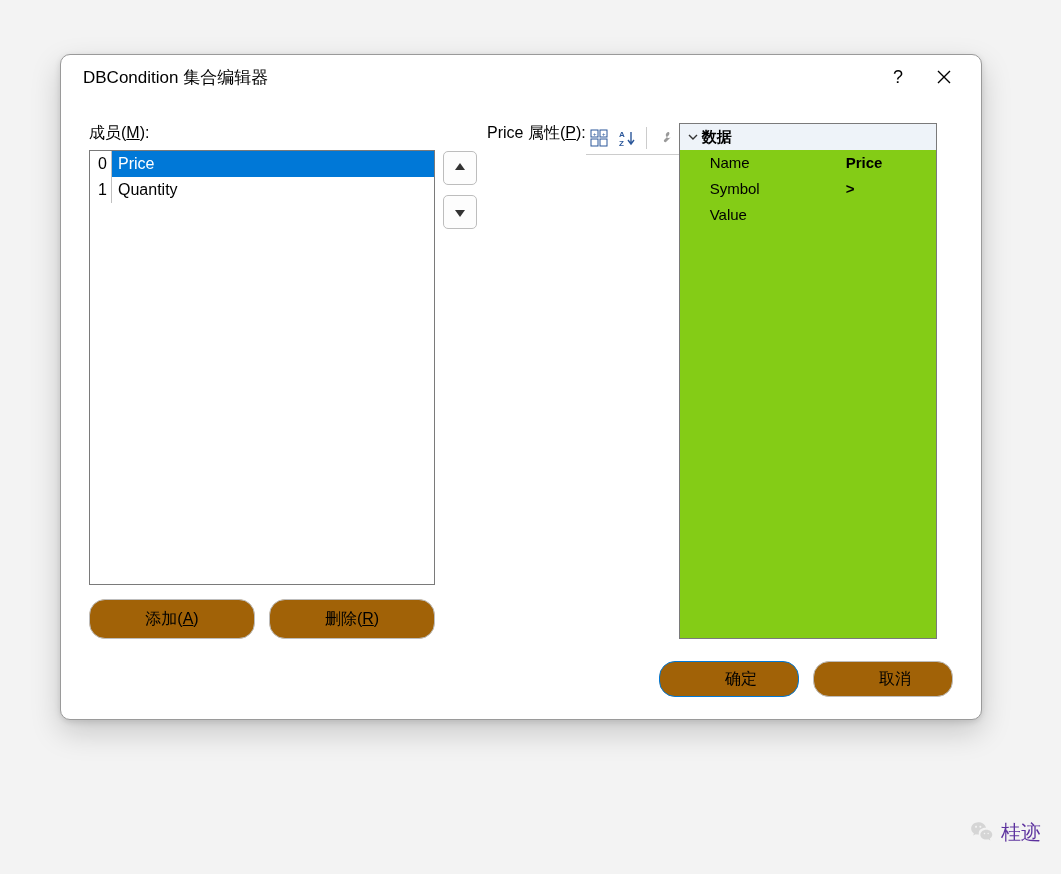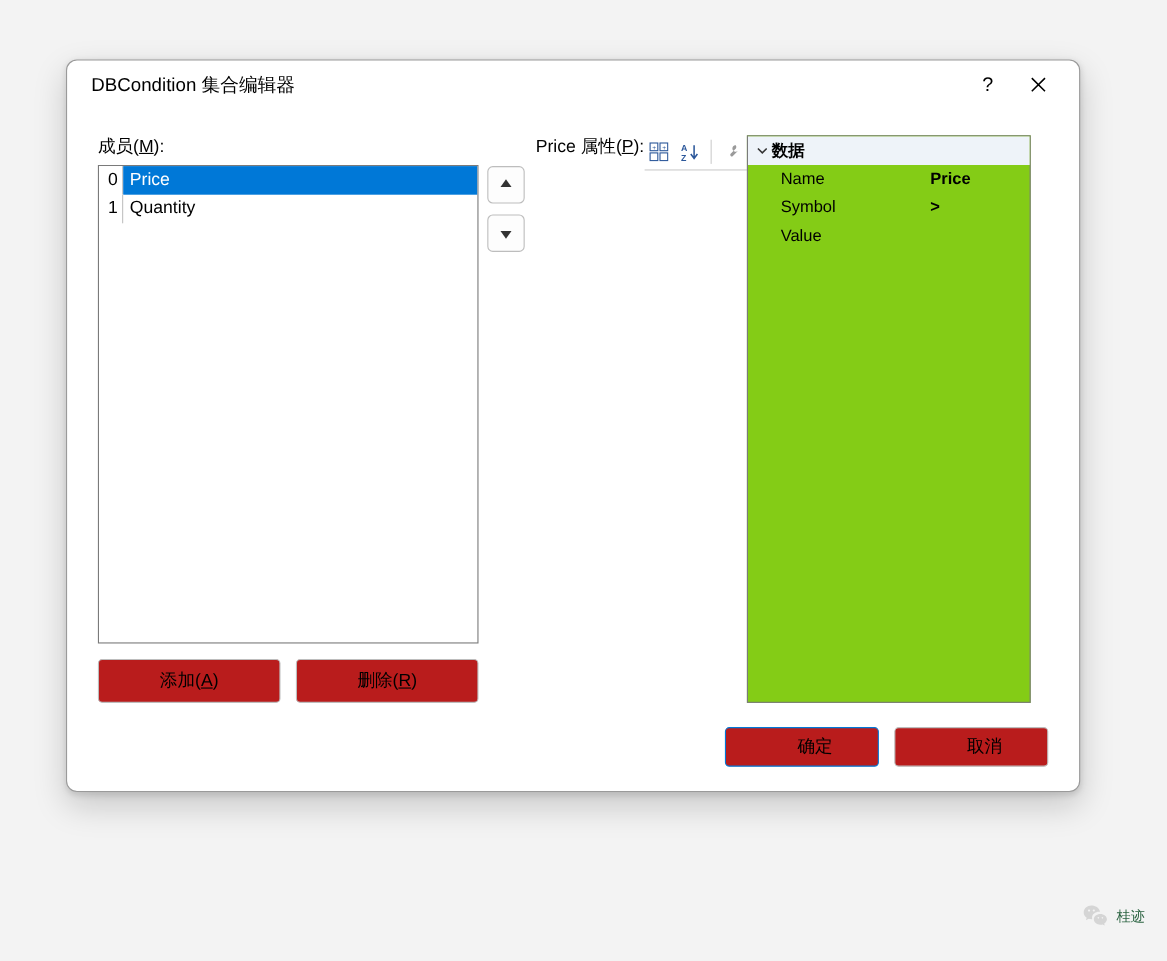--- a/index.html
+++ b/index.html
@@ -29,26 +29,26 @@
 .toolbar { height:32px; display:flex; align-items:center; gap:2px; border-bottom:1px solid #ccc; margin-bottom:0; padding:2px 0 4px 0; }
 .toolbtn { width:26px; height:26px; display:flex; align-items:center; justify-content:center; border:1px solid transparent; cursor:pointer; }
 .toolsep { width:1px; height:22px; background:#ccc; margin:0 4px; }
 .propgrid { flex:1; border:1px solid #7a7a7a; background:#84cc16; font-size:15px; }
 .catrow { display:flex; align-items:center; height:26px; background:#eef3f9; font-weight:bold; padding-left:4px; }
 .catrow .chev { width:18px; display:inline-flex; justify-content:center; }
 .proprow { display:flex; height:26px; }
 .proprow .pname { width:160px; padding-left:30px; line-height:26px; }
 .proprow .pval { flex:1; line-height:26px; font-weight:bold; padding-left:6px; }
 .leftbtns { display:flex; gap:14px; margin-top:14px; }
-.btn { height:40px; border:1px solid #bdbdbd; border-radius:4px; background:#b91c1c; font-size:16px; cursor:pointer; display:flex; align-items:center; justify-content:center; }
+.btn { height:40px; border:1px solid #bdbdbd; border-radius:16px; background:#a16207; font-size:16px; cursor:pointer; display:flex; align-items:center; justify-content:center; }
 .leftbtns .btn { flex:1; }
 .footer { height:62px; display:flex; justify-content:flex-end; align-items:center; gap:14px; padding:0 28px 18px 0; }
 .footer .btn { width:140px; height:36px;padding-left:24px; }
 .footer .btn.primary { border-color:#0078d7; }
-.watermark { position:absolute; right:20px; bottom:28px; display:flex; align-items:center; gap:6px; color:#14532d; font-size:13px; opacity:0.9; }
+.watermark { position:absolute; right:20px; bottom:28px; display:flex; align-items:flex-start; gap:6px; color:#4c1d95; font-size:20px; opacity:0.9; }
 .watermark svg { opacity:0.75; }
 </style>
 </head>
 <body>
 
 <div class="dialog">
   <div class="titlebar">
     <div class="title">DBCondition 集合编辑器</div>
     <div class="tbtn">
       <span style="font-size:18px;">?</span>

